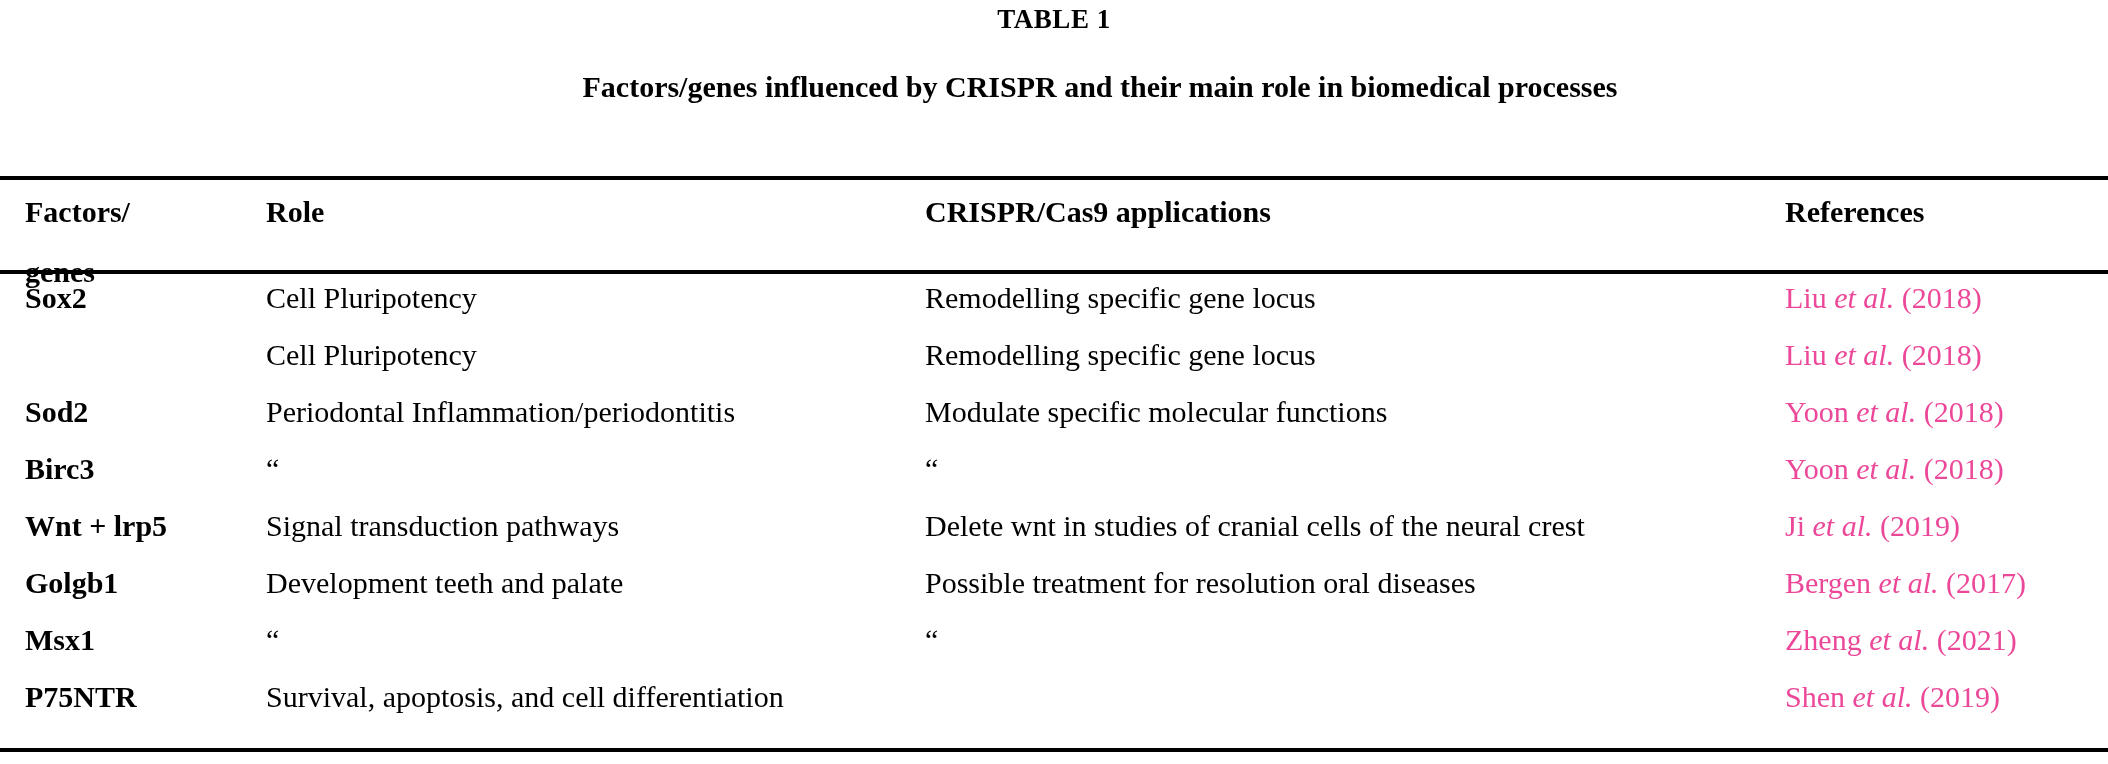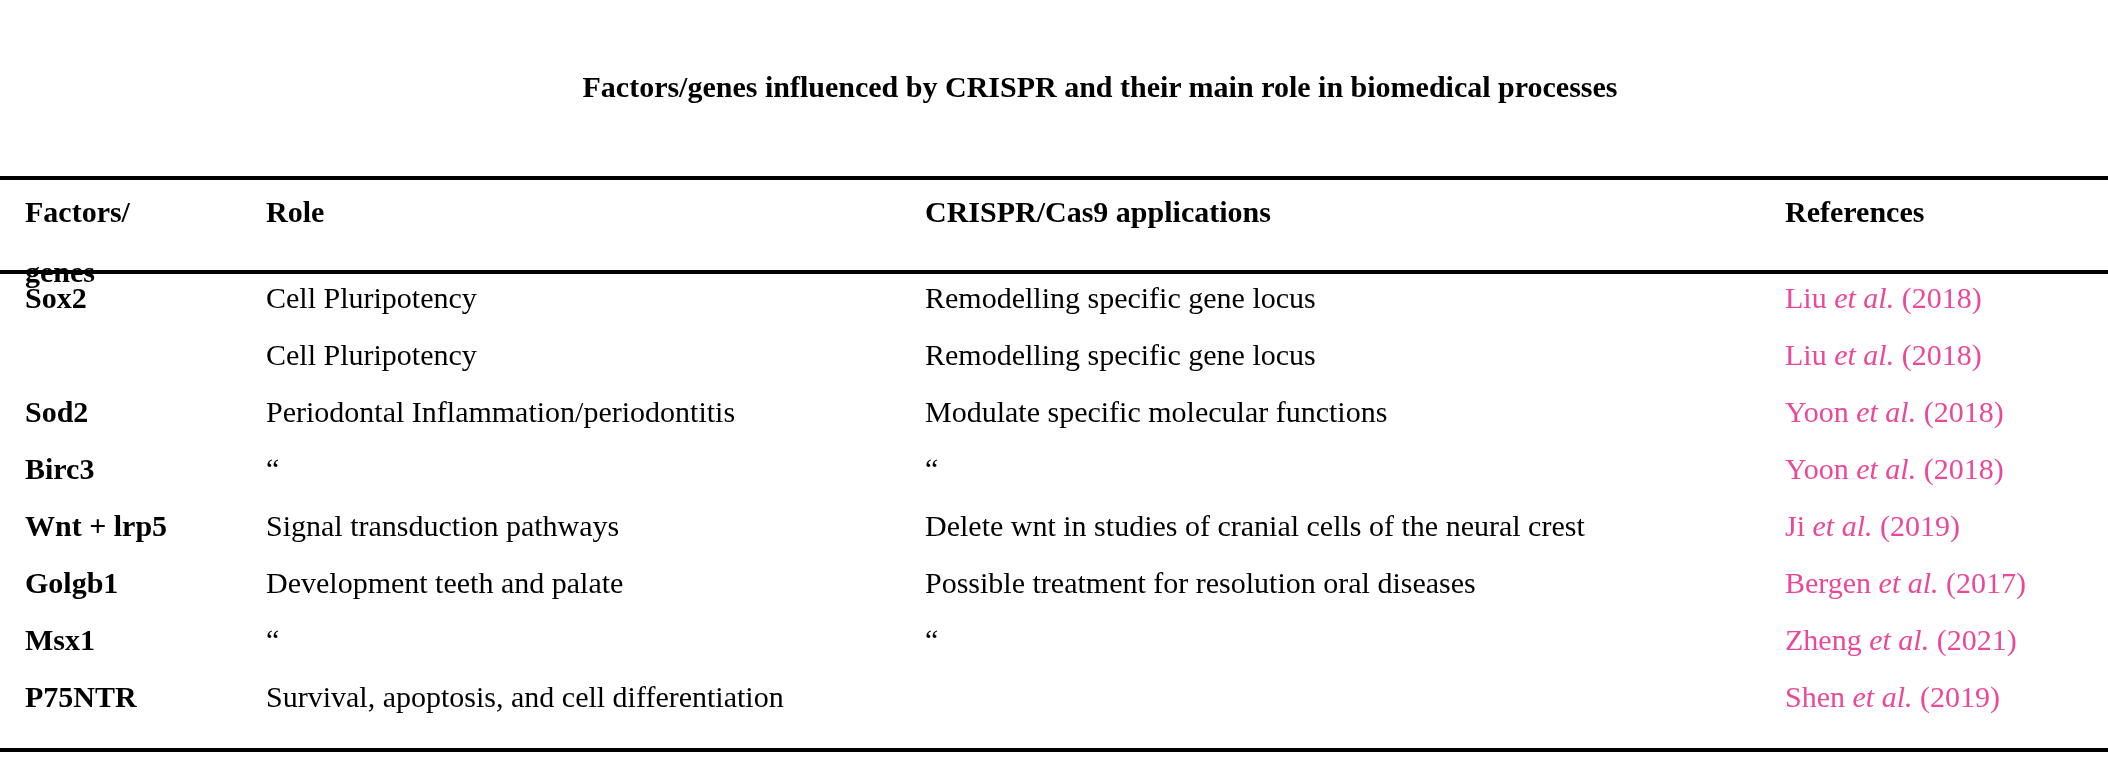--- a/index.html
+++ b/index.html
@@ -105,20 +105,21 @@
   }
   .ditto {
     font-size: 30px;
   }
 </style>
 </head>
 <body>
 
 <div class="page">
 
+  <div class="table-number">TABLE 1</div>
   <div class="table-title">Factors/genes influenced by CRISPR and their main role in biomedical processes</div>
 
   <div class="rule rule-top"></div>
 
   <div class="thead">
     <div class="cell th col-gene">Factors/
 genes</div>
     <div class="cell th col-role">Role</div>
     <div class="cell th col-app">CRISPR/Cas9 applications</div>
     <div class="cell th col-ref">References</div>

